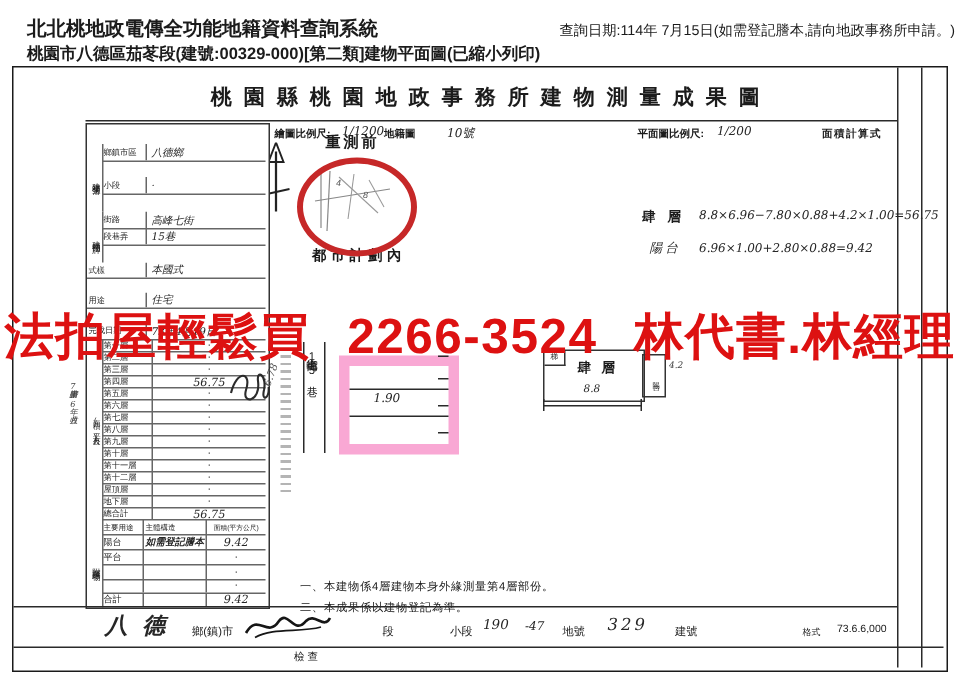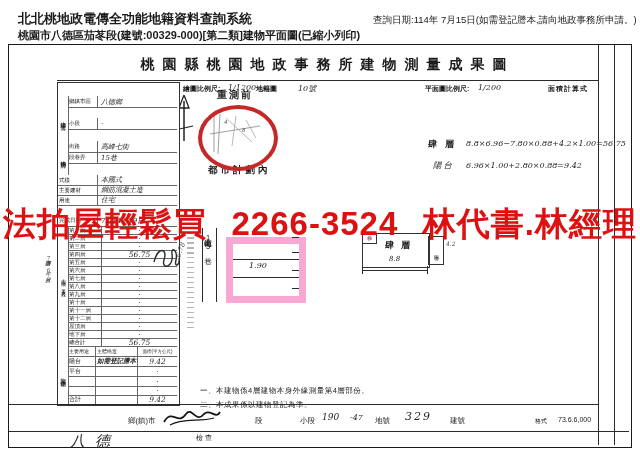--- a/index.html
+++ b/index.html
@@ -97,24 +97,20 @@
   </div>
   <div class="row" style="left:10px;top:69px;width:109px;height:11px">
     <span class="flab" style="width:30px">段巷弄</span>
     <span class="fval hand">15巷</span>
   </div>
 
   <div class="row" style="left:0;top:92px;width:119px;height:10px">
     <span class="flab" style="width:40px">式樣</span>
     <span class="fval hand">本國式</span>
   </div>
-  <div class="row" style="left:0;top:102px;width:119px;height:10px">
-    <span class="flab" style="width:40px">主要建材</span>
-    <span class="fval hand">鋼筋混凝土造</span>
-  </div>
   <div class="row" style="left:0;top:112px;width:119px;height:10px">
     <span class="flab" style="width:40px">用途</span>
     <span class="fval hand">住宅</span>
   </div>
   <div class="row" style="left:0;top:132px;width:119px;height:11px">
     <span class="flab" style="width:40px">完成日期</span>
     <span class="fval hand">73年4月19日</span>
   </div>
 
   <div class="seccol" style="top:143px;height:120px">
@@ -251,21 +247,21 @@
 </div>
 <div class="abs hand" style="left:446px;top:240px;font-size:6px;color:#444">4.2</div>
 <div class="abs hline" style="left:362px;top:270px;width:66px"></div>
 <div class="abs vline" style="left:362px;top:266px;height:8px"></div>
 <div class="abs vline" style="left:427px;top:266px;height:8px"></div>
 
 <div class="abs" style="left:200px;top:386px;font-size:7.5px;letter-spacing:.5px">一、本建物係4層建物本身外緣測量第4層部份。</div>
 <div class="abs" style="left:200px;top:400px;font-size:7.5px;letter-spacing:.5px">二、本成果係以建物登記為準。</div>
 
 <div class="abs hline" style="left:9px;top:404px;width:589px"></div>
-<div class="abs hand" style="left:70px;top:432px;font-size:15px;letter-spacing:10px;font-weight:normal">八德</div>
+<div class="abs hand" style="left:70px;top:408px;font-size:15px;letter-spacing:10px;font-weight:bold">八德</div>
 <div class="abs" style="left:128px;top:416px;font-size:7.5px">鄉(鎮)市</div>
 <div class="abs" style="left:160px;top:406px">
   <svg width="62" height="22" viewBox="0 0 62 22">
     <path d="M4,16 C12,2 18,20 26,8 C32,0 36,18 44,8 C50,2 56,14 60,6" fill="none" stroke="#161616" stroke-width="1.8"></path>
     <path d="M10,19 C22,12 40,16 54,12" fill="none" stroke="#161616" stroke-width="1.2"></path>
   </svg>
 </div>
 <div class="abs" style="left:196px;top:433px;font-size:7px;letter-spacing:2px">檢查</div>
 <div class="abs" style="left:255px;top:416px;font-size:7.5px">段</div>
 <div class="abs" style="left:300px;top:416px;font-size:7.5px">小段</div>

